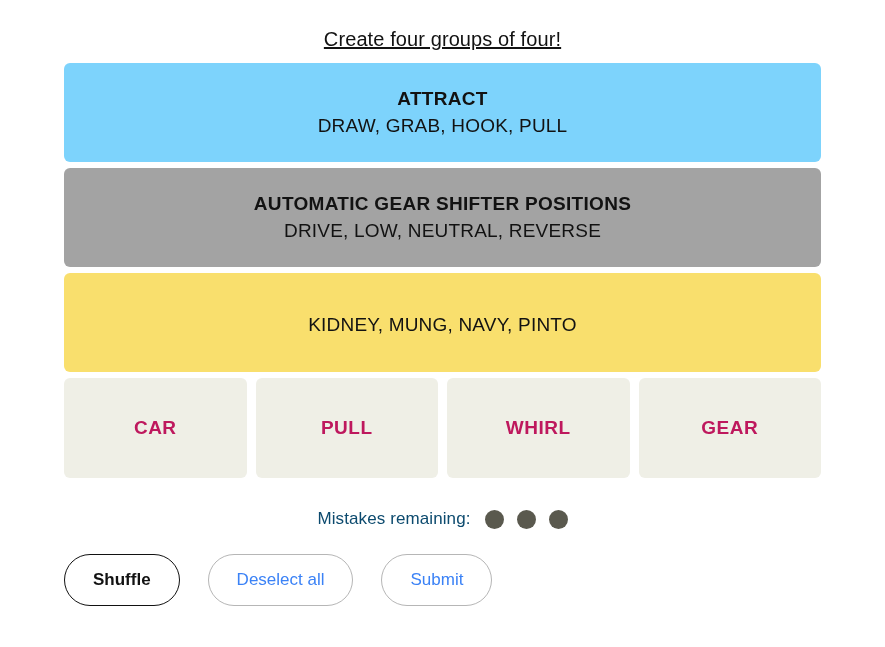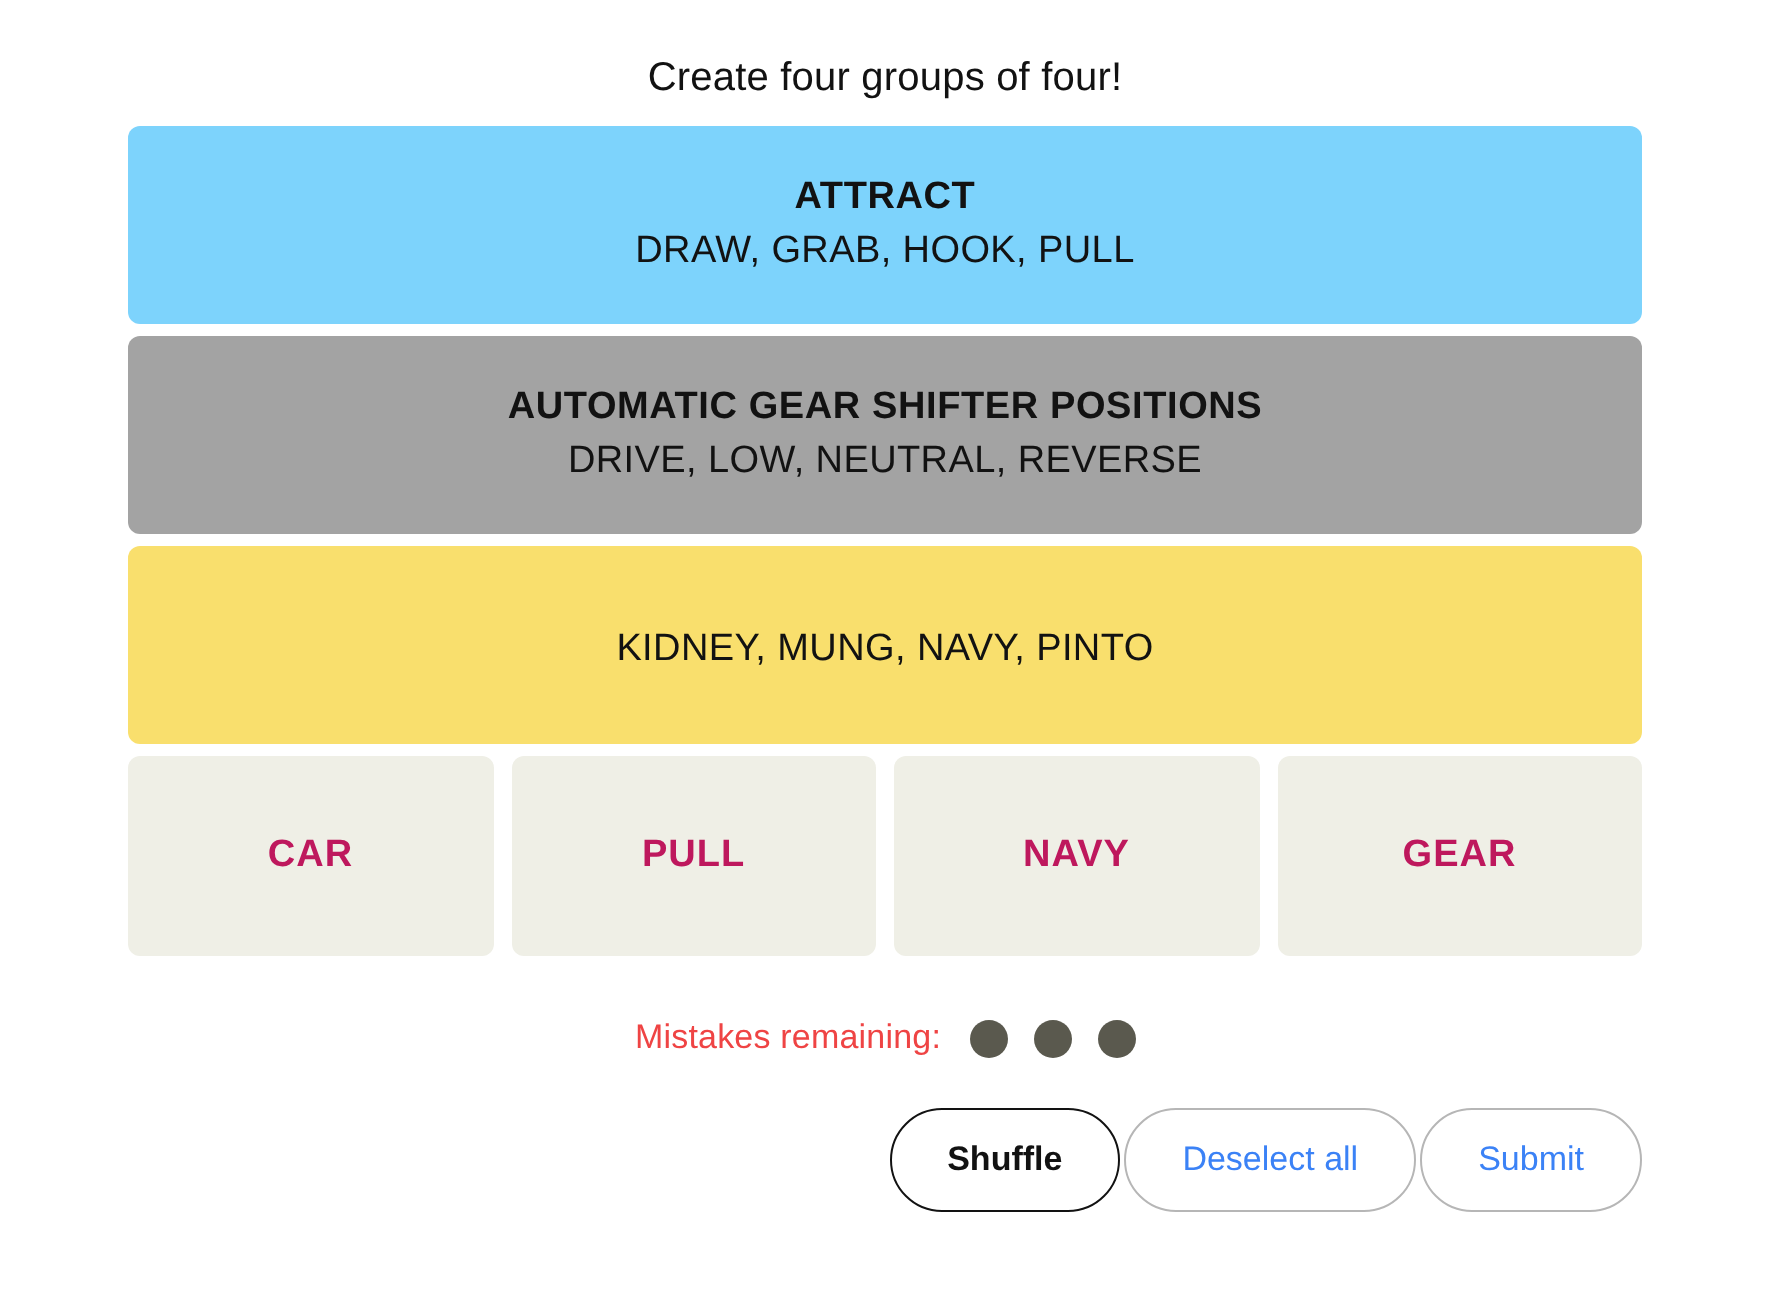--- a/index.html
+++ b/index.html
@@ -21,20 +21,21 @@
     box-sizing: border-box;
   }
   .prompt {
     text-align: center;
     font-size: 20px;
     line-height: 24px;
     color: #121212;
     padding-top: 27px;
     letter-spacing: 0.1px;
     font-weight: 400;
+    text-decoration: underline;
   }
   .board {
     width: 757px;
     margin: 0 auto;
     padding-top: 12px;
   }
   .solved-row {
     height: 99px;
     border-radius: 6px;
     display: flex;
@@ -84,41 +85,41 @@
   }
   .mistakes {
     display: flex;
     align-items: center;
     justify-content: center;
     gap: 10px;
     margin-top: 31px;
   }
   .mistakes-label {
     font-size: 17px;
-    color: #ef4444;
+    color: #0c4a6e;
     letter-spacing: 0.1px;
   }
   .dots {
     display: flex;
     align-items: center;
     gap: 13px;
     margin-left: 4px;
   }
   .dot {
     width: 19px;
     height: 19px;
     border-radius: 50%;
     background: #5a594e;
     display: block;
   }
   .controls {
     display: flex;
     align-items: center;
-    justify-content: flex-end;
-    gap: 2px;
+    justify-content: flex-start;
+    gap: 28px;
     margin-top: 25px;
   }
   .btn {
     height: 52px;
     border-radius: 26px;
     background: #ffffff;
     font-size: 17px;
     font-family: "Liberation Sans", sans-serif;
     display: inline-flex;
     align-items: center;
@@ -159,21 +160,21 @@
       <div class="solved-members">DRIVE, LOW, NEUTRAL, REVERSE</div>
     </div>
 
     <div class="solved-row" id="solved-2" style="background: rgb(249, 223, 109);">
       <div class="solved-members">KIDNEY, MUNG, NAVY, PINTO</div>
     </div>
 
     <div class="tiles-row">
       <div class="tile">CAR</div>
       <div class="tile">PULL</div>
-      <div class="tile">NAVY</div>
+      <div class="tile">WHIRL</div>
       <div class="tile">GEAR</div>
     </div>
 
     <div class="mistakes">
       <span class="mistakes-label">Mistakes remaining:</span>
       <span class="dots" id="mistake-dots">
           <span class="dot" style="background: rgb(90, 89, 78);"></span>
           <span class="dot" style="background: rgb(90, 89, 78);"></span>
           <span class="dot" style="background: rgb(90, 89, 78);"></span>
         </span>

